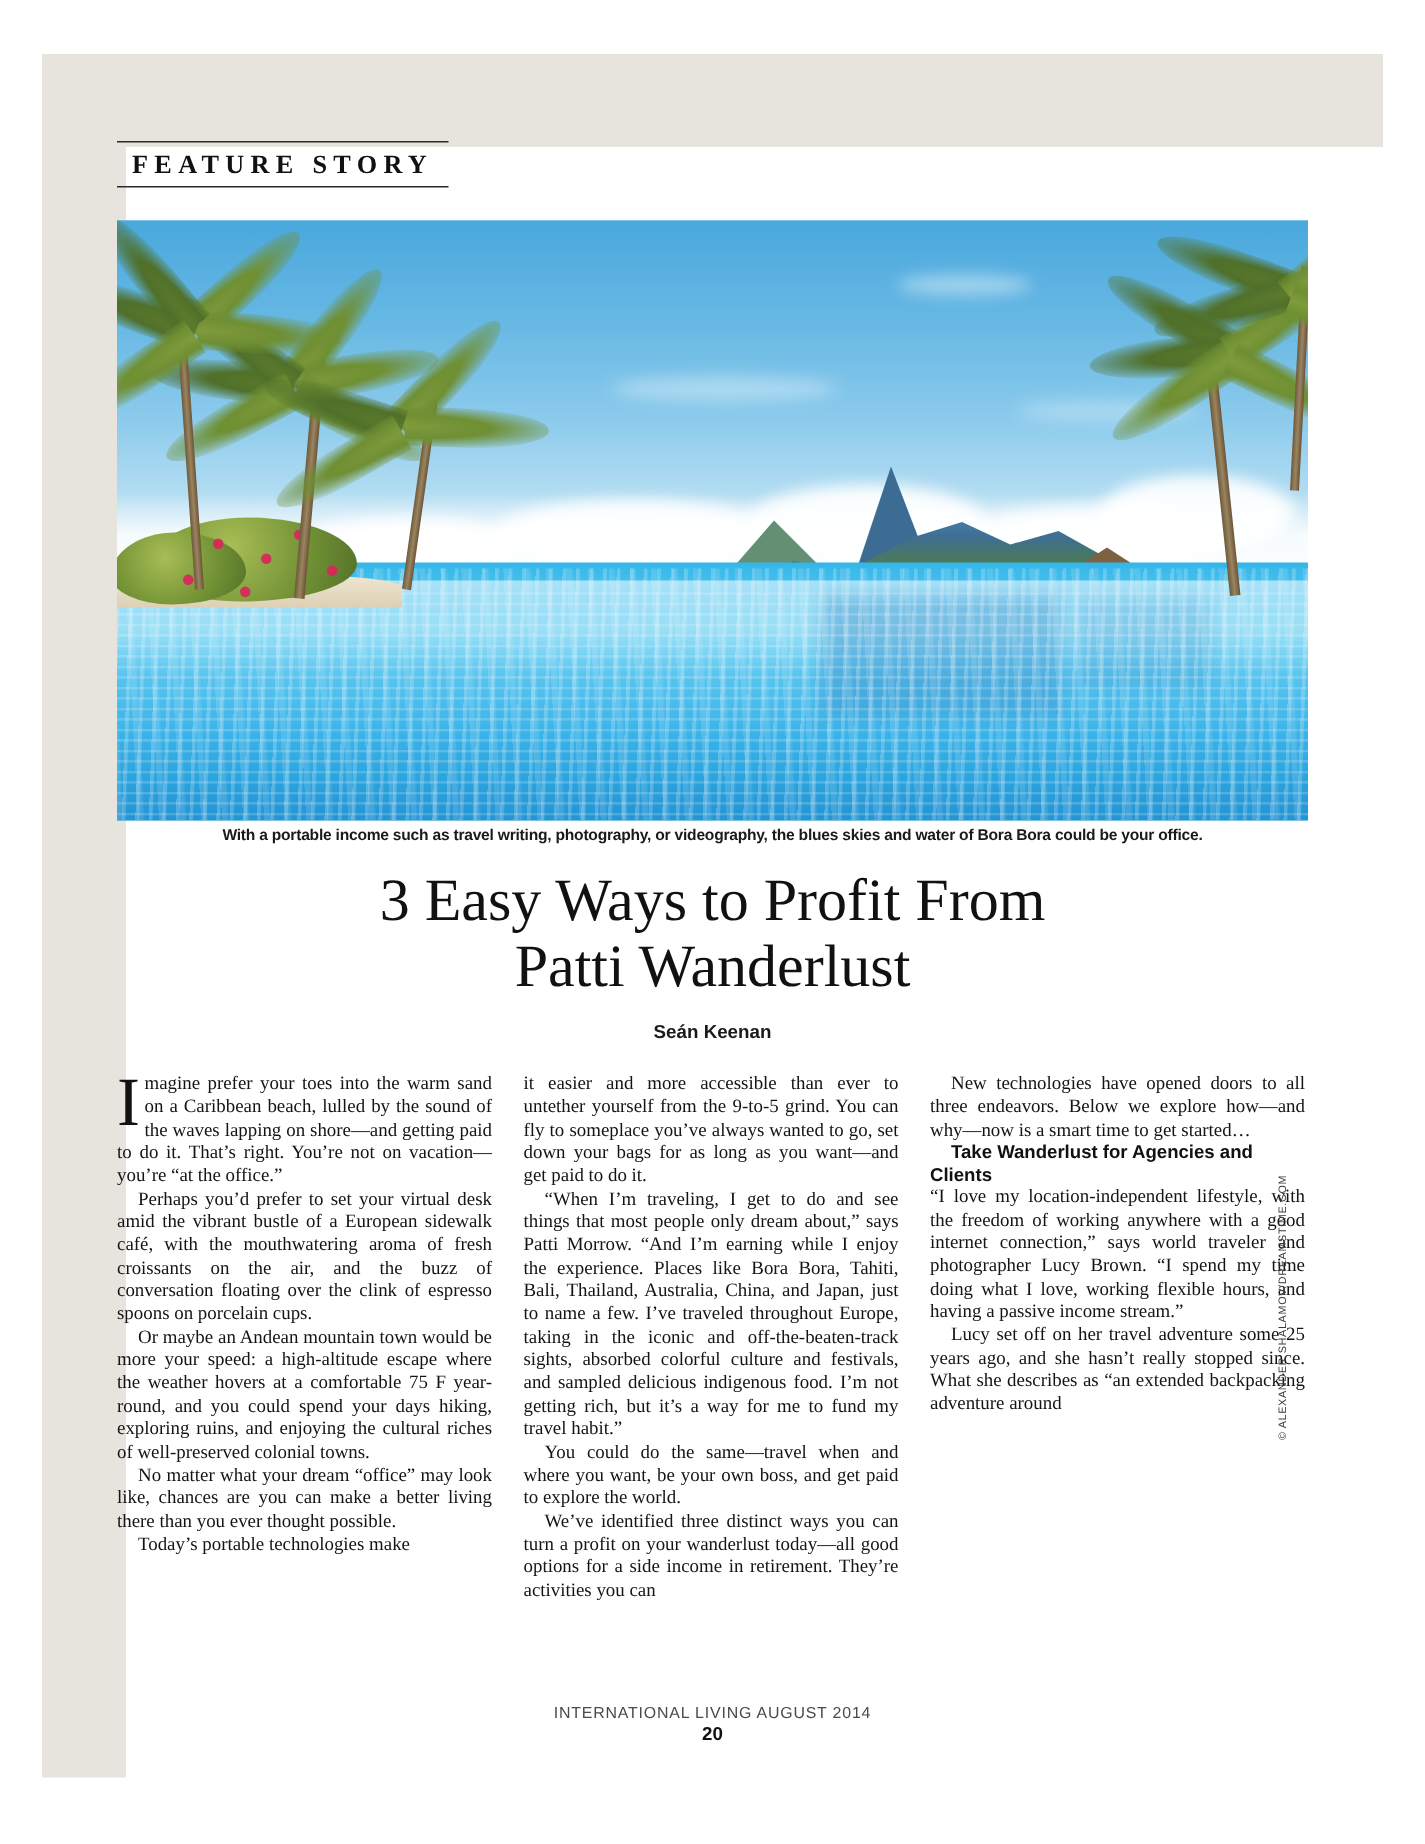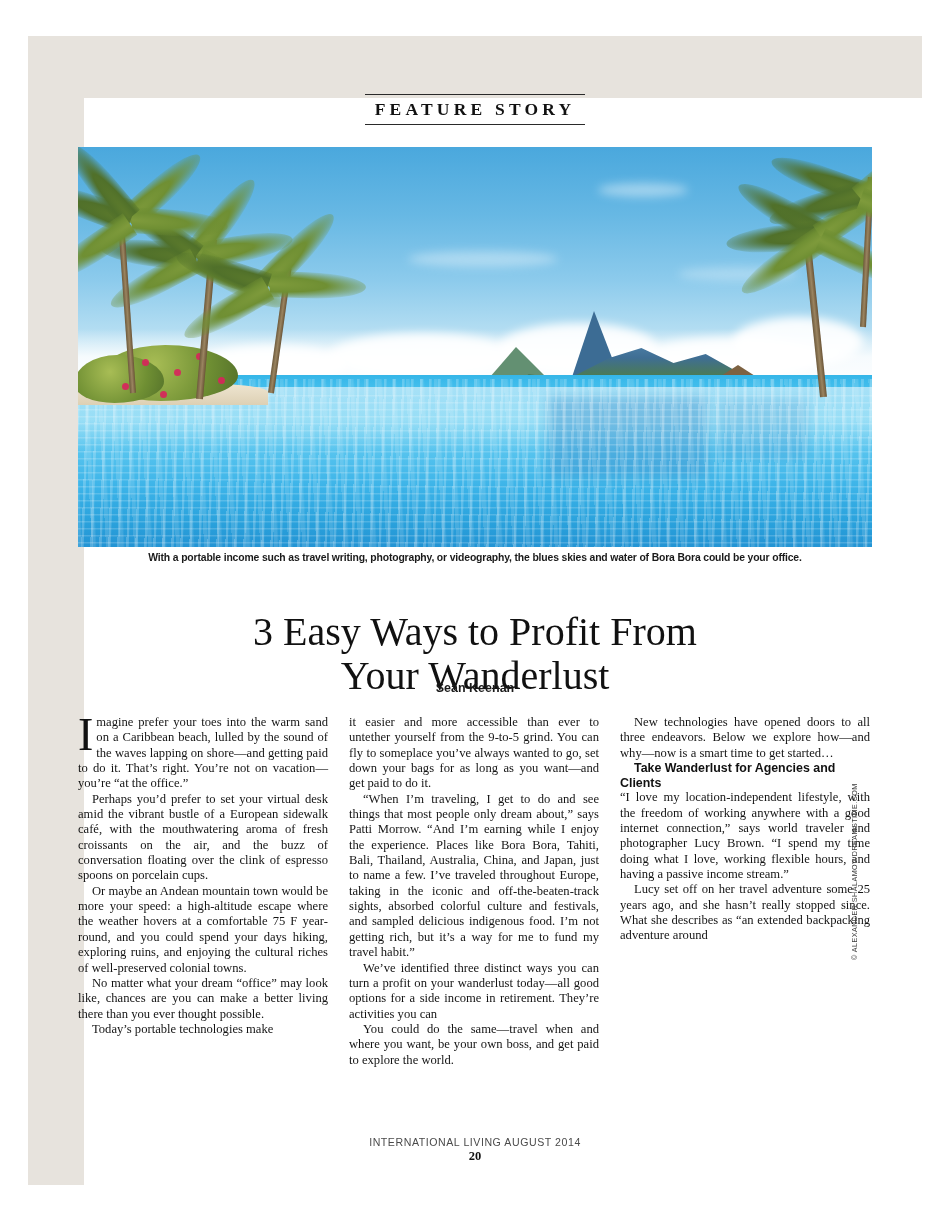--- a/index.html
+++ b/index.html
@@ -26,21 +26,20 @@
   }
   .content{
     position:absolute;
     left:78px;top:80px;
     width:794px;height:1105px;
   }
 
   
   .kicker-wrap{
     position:absolute;left:0;top:14px;width:794px;
-    text-align:center;
   }
   .kicker{
     display:inline-block;
     font-family:"Liberation Serif", serif;
     font-size:17.5px;
     font-weight:700;
     letter-spacing:4.2px;
     color:#111;
     padding:5px 10px 6px 10px;
     border-top:1.6px solid #2a2a2a;
@@ -183,21 +182,20 @@
   
   .headline{
     position:absolute;
     left:0;top:498px;width:794px;
     text-align:center;
     font-family:"Liberation Serif", serif;
     font-size:40px;
     line-height:44px;
     color:#111;
     font-weight:400;
-    margin-top:32px;
   }
   .byline{
     position:absolute;
     left:0;top:601px;width:794px;
     text-align:center;
     font-family:"Liberation Sans", sans-serif;
     font-size:12.5px;
     font-weight:700;
     color:#1a1a1a;
   }
@@ -260,21 +258,21 @@
     left:0;top:1056px;width:794px;
     text-align:center;
   }
   .footer .folio-line{
     font-family:"Liberation Sans", sans-serif;
     font-size:10.6px;
     letter-spacing:.55px;
     color:#4a4a4a;
   }
   .footer .folio-num{
-    font-family:Liberation Serif, serif;
+    font-family:Liberation Sans, sans-serif;
     font-size:12.5px;
     font-weight:700;
     color:#111;
     margin-top:1px;
   }
 </style>
 </head>
 <body>
 
 <div class="page-frame">
@@ -362,40 +360,40 @@
     <div class="frond dark" style="left:784px;top:34px;transform:rotate(-160deg);"></div>
     <div class="frond dark" style="left:784px;top:34px;transform:rotate(-196deg);"></div>
     <div class="frond" style="left:782px;top:38px;transform:rotate(-40deg);"></div>
     <div class="frond" style="left:782px;top:40px;transform:rotate(20deg);"></div>
   </div>
 
   <div class="caption">With a portable income such as travel writing, photography, or videography, the blues skies and water of Bora Bora could be your office.</div>
 
   <div class="headline">
     <div>3 Easy Ways to Profit From</div>
-    <div>Your Wanderlust</div>
+    <div>Patti Wanderlust</div>
   </div>
 
   <div class="byline">Seán Keenan</div>
 
   <div class="columns">
 
     <div class="col">
       <p class="first"><span class="dropcap">I</span><span>magine prefer your toes into the warm sand on a Caribbean beach, lulled by the sound of the waves lapping on shore—and getting paid to do it. That’s right. You’re not on vacation—you’re “at the office.”</span></p>
       <p>Perhaps you’d prefer to set your virtual desk amid the vibrant bustle of a European sidewalk café, with the mouthwatering aroma of fresh croissants on the air, and the buzz of conversation floating over the clink of espresso spoons on porcelain cups.</p>
       <p>Or maybe an Andean mountain town would be more your speed: a high-altitude escape where the weather hovers at a comfortable 75 F year-round, and you could spend your days hiking, exploring ruins, and enjoying the cultural riches of well-preserved colonial towns.</p>
       <p>No matter what your dream “office” may look like, chances are you can make a better living there than you ever thought possible.</p>
       <p>Today’s portable technologies make</p>
     </div>
 
     <div class="col">
       <p class="first">it easier and more accessible than ever to untether yourself from the 9-to-5 grind. You can fly to someplace you’ve always wanted to go, set down your bags for as long as you want—and get paid to do it.</p>
       <p>“When I’m traveling, I get to do and see things that most people only dream about,” says Patti Morrow. “And I’m earning while I enjoy the experience. Places like Bora Bora, Tahiti, Bali, Thailand, Australia, China, and Japan, just to name a few. I’ve traveled throughout Europe, taking in the iconic and off-the-beaten-track sights, absorbed colorful culture and festivals, and sampled delicious indigenous food. I’m not getting rich, but it’s a way for me to fund my travel habit.”</p>
+      <p>You could do the same—travel when and where you want, be your own boss, and get paid to explore the world.</p>
       <p>We’ve identified three distinct ways you can turn a profit on your wanderlust today—all good options for a side income in retirement. They’re activities you can</p>
-      <p>You could do the same—travel when and where you want, be your own boss, and get paid to explore the world.</p>
     </div>
 
     <div class="col">
       <p>New technologies have opened doors to all three endeavors. Below we explore how—and why—now is a smart time to get started…</p>
       <p class="subhead">Take Wanderlust for Agencies and Clients</p>
       <p class="first">“I love my location-independent lifestyle, with the freedom of working anywhere with a good internet connection,” says world traveler and photographer Lucy Brown. “I spend my time doing what I love, working flexible hours, and having a passive income stream.”</p>
       <p>Lucy set off on her travel adventure some 25 years ago, and she hasn’t really stopped since. What she describes as “an extended backpacking adventure around</p>
     </div>
   </div>
 

